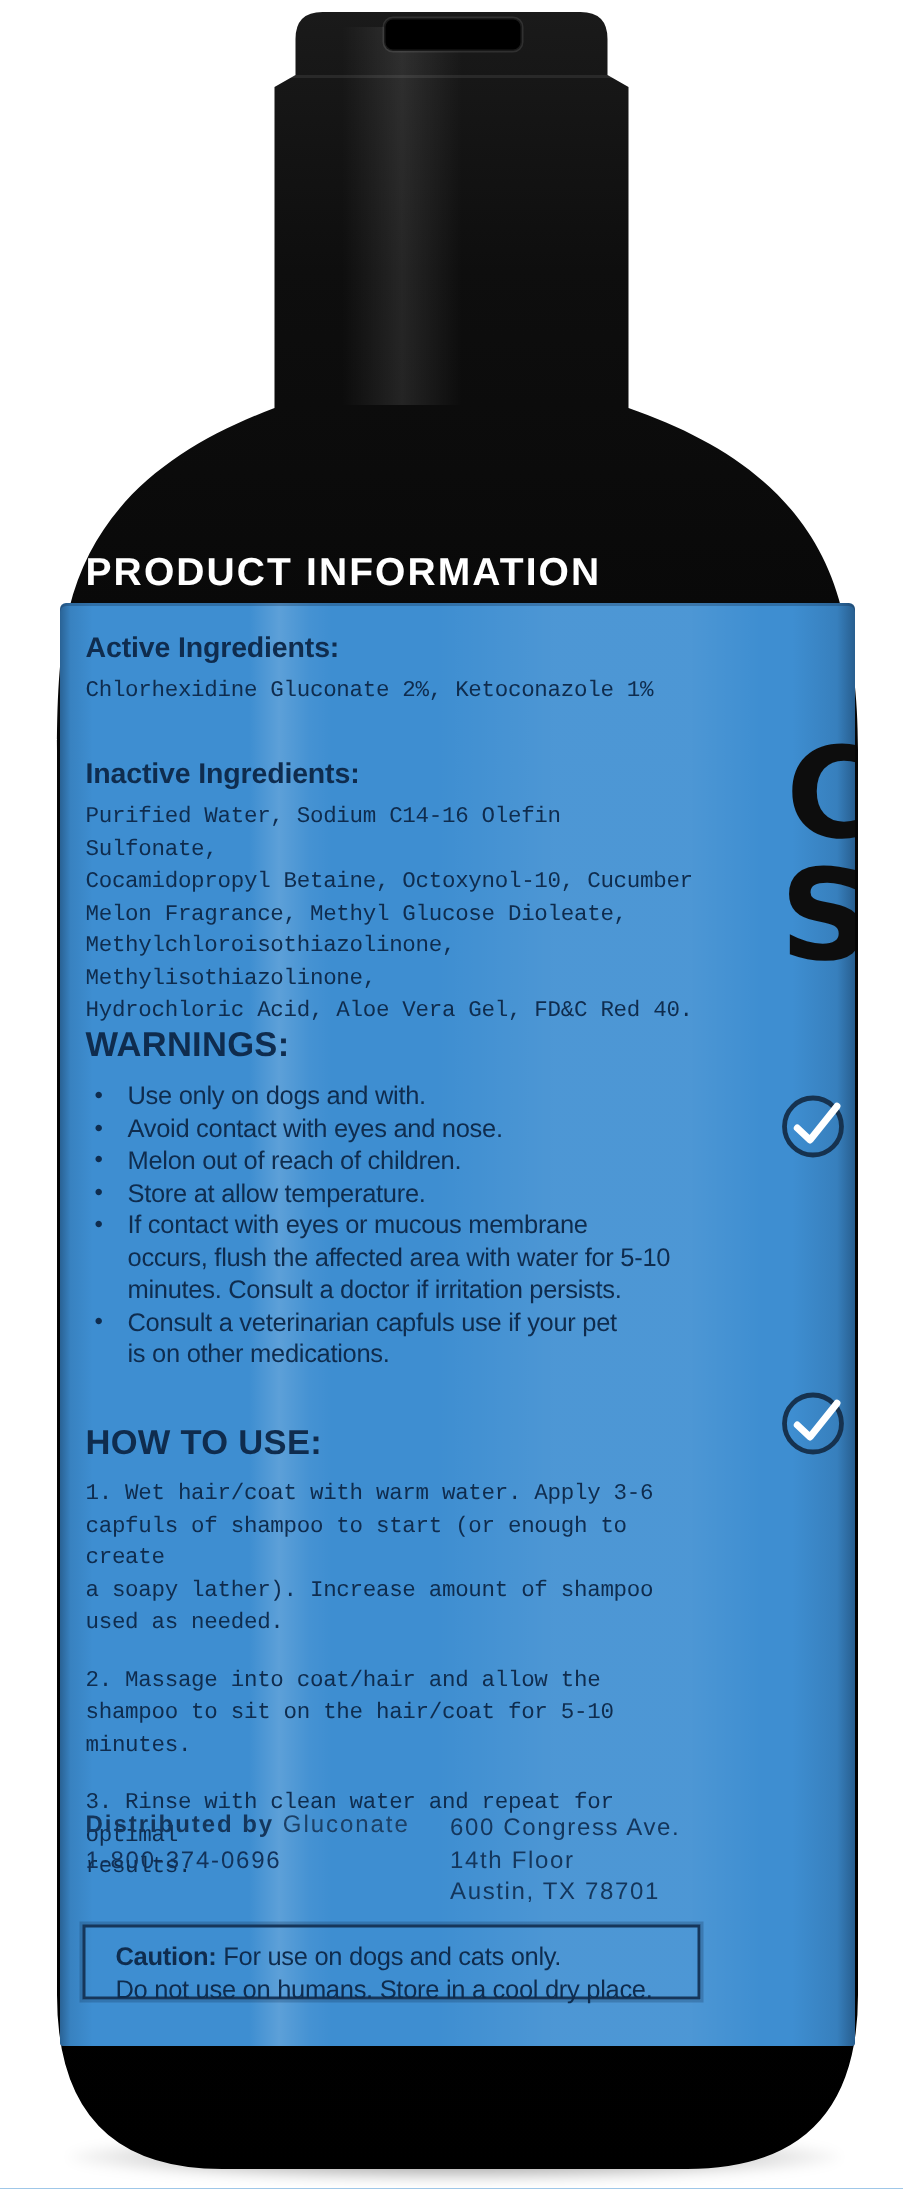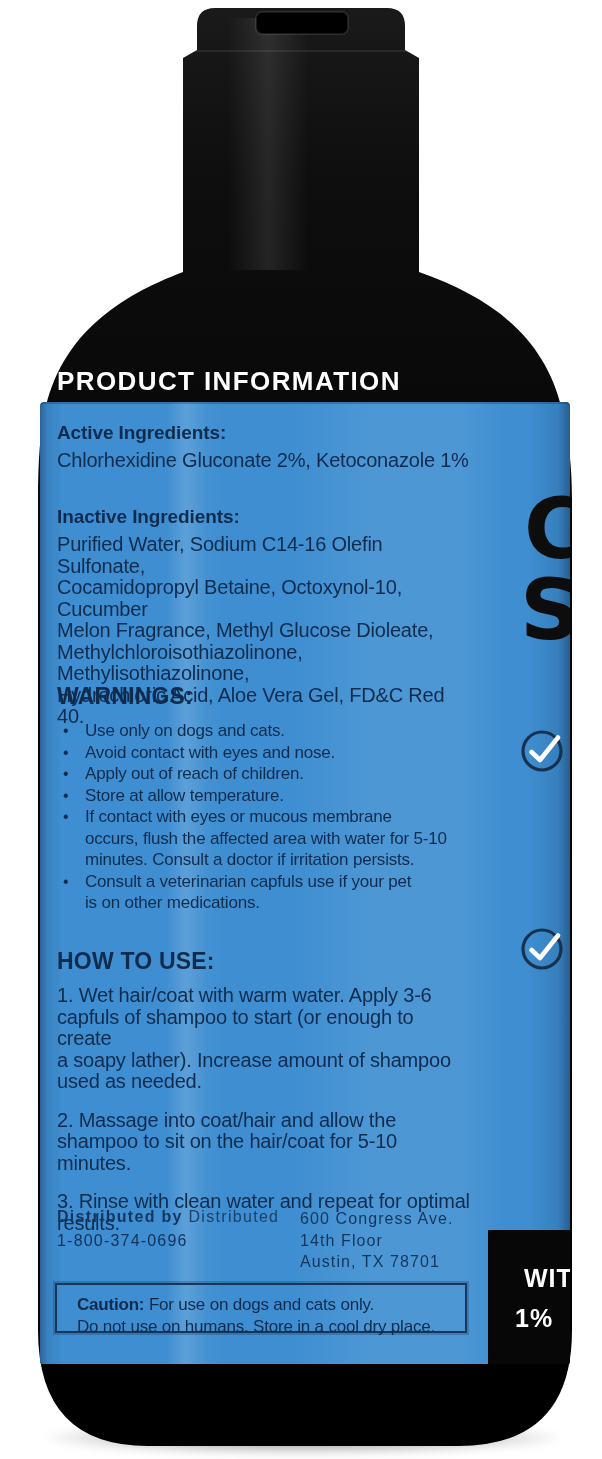--- a/index.html
+++ b/index.html
@@ -28,21 +28,21 @@
       linear-gradient(90deg, rgba(6,22,44,.36) 0px, rgba(6,22,44,.10) 7px, rgba(6,22,44,0) 22px),
       linear-gradient(270deg, rgba(6,22,44,.40) 0px, rgba(6,22,44,.12) 12px, rgba(6,22,44,0) 42px),
       linear-gradient(90deg, rgba(255,255,255,0) 126px, rgba(255,255,255,.16) 146px, rgba(255,255,255,.04) 166px, rgba(255,255,255,0) 182px),
       linear-gradient(90deg, rgba(255,255,255,0) 250px, rgba(255,255,255,.08) 330px, rgba(255,255,255,.08) 420px, rgba(255,255,255,0) 468px),
       #3E8ED1;
     box-shadow:inset 0 2px 0 rgba(8,24,48,.25);
   }
   .sec{position:absolute;left:17px;width:413px;}
   .small-head{font-size:19px;font-weight:700;margin:0 0 6px 0;letter-spacing:-0.1px;}
   .big-head{font-size:23px;font-weight:800;margin:15px 0 10px 0;letter-spacing:0.2px;}
-  .body-text{font-size:20px;line-height:21.5px;letter-spacing:-0.2px;margin:0;white-space:pre-line;}
+  .body-text{font-size:15px;line-height:21.5px;letter-spacing:-0.2px;margin:0;white-space:pre-line;font-family:Liberation Mono, monospace;}
   .sec-active{top:20px;}
   .sec-inactive{top:104px;}
   .sec-warnings{top:266px;}
   .warn-list{margin:0;padding:0;list-style:none;}
   .warn-list li{
     position:relative;padding-left:28px;font-size:17px;line-height:21.5px;
     letter-spacing:-0.2px;white-space:pre-line;
   }
   .warn-list li::before{content:"\2022";position:absolute;left:6px;top:0;font-size:16px;}
   .sec-howto{top:531px;}
@@ -117,23 +117,23 @@
     <p class="body-text">Purified Water, Sodium C14-16 Olefin Sulfonate,
 Cocamidopropyl Betaine, Octoxynol-10, Cucumber
 Melon Fragrance, Methyl Glucose Dioleate,
 Methylchloroisothiazolinone, Methylisothiazolinone,
 Hydrochloric Acid, Aloe Vera Gel, FD&amp;C Red 40.</p>
   </div>
 
   <div class="sec sec-warnings">
     <p class="big-head">WARNINGS:</p>
     <ul class="warn-list">
-      <li>Use only on dogs and cats.</li>
+      <li>Use only on dogs and with.</li>
       <li>Avoid contact with eyes and nose.</li>
-      <li>Apply out of reach of children.</li>
+      <li>Melon out of reach of children.</li>
       <li>Store at allow temperature.</li>
       <li>If contact with eyes or mucous membrane
 occurs, flush the affected area with water for 5-10
 minutes. Consult a doctor if irritation persists.</li>
       <li>Consult a veterinarian capfuls use if your pet
 is on other medications.</li>
     </ul>
   </div>
 
   <div class="sec sec-howto">
@@ -145,21 +145,21 @@
     <p class="body-text step">2. Massage into coat/hair and allow the
 shampoo to sit on the hair/coat for 5-10 minutes.</p>
     <p class="body-text step">3. Rinse with clean water and repeat for optimal
 results.</p>
   </div>
 
   <div class="sec sec-dist">
     <div class="dist-left">
       <div class="dist-line1">
         <span>Distributed by</span>
-        <span class="dist-brand">Distributed</span>
+        <span class="dist-brand">Gluconate</span>
       </div>
       <div class="dist-phone">1-800-374-0696</div>
     </div>
     <div class="dist-right">
       <div>600 Congress Ave.</div>
       <div>14th Floor</div>
       <div>Austin, TX 78701</div>
     </div>
   </div>
 
@@ -174,18 +174,14 @@
 
   <svg class="check-icon check-1" viewBox="0 0 46 46">
     <circle cx="23" cy="23" r="19" fill="none" stroke="#16324F" stroke-width="3.2"></circle>
     <path d="M12.5 24 L21 32 L39 9.5" fill="none" stroke="#ffffff" stroke-width="4.6" stroke-linecap="round" stroke-linejoin="round"></path>
   </svg>
   <svg class="check-icon check-2" viewBox="0 0 46 46">
     <circle cx="23" cy="23" r="19" fill="none" stroke="#16324F" stroke-width="3.2"></circle>
     <path d="M12.5 24 L21 32 L39 9.5" fill="none" stroke="#ffffff" stroke-width="4.6" stroke-linecap="round" stroke-linejoin="round"></path>
   </svg>
 
-  <div class="side-black-box">
-    <div class="box-line box-line1">WIT</div>
-    <div class="box-line box-line2">1%</div>
-  </div>
 
 </div>
 
 </body></html>

